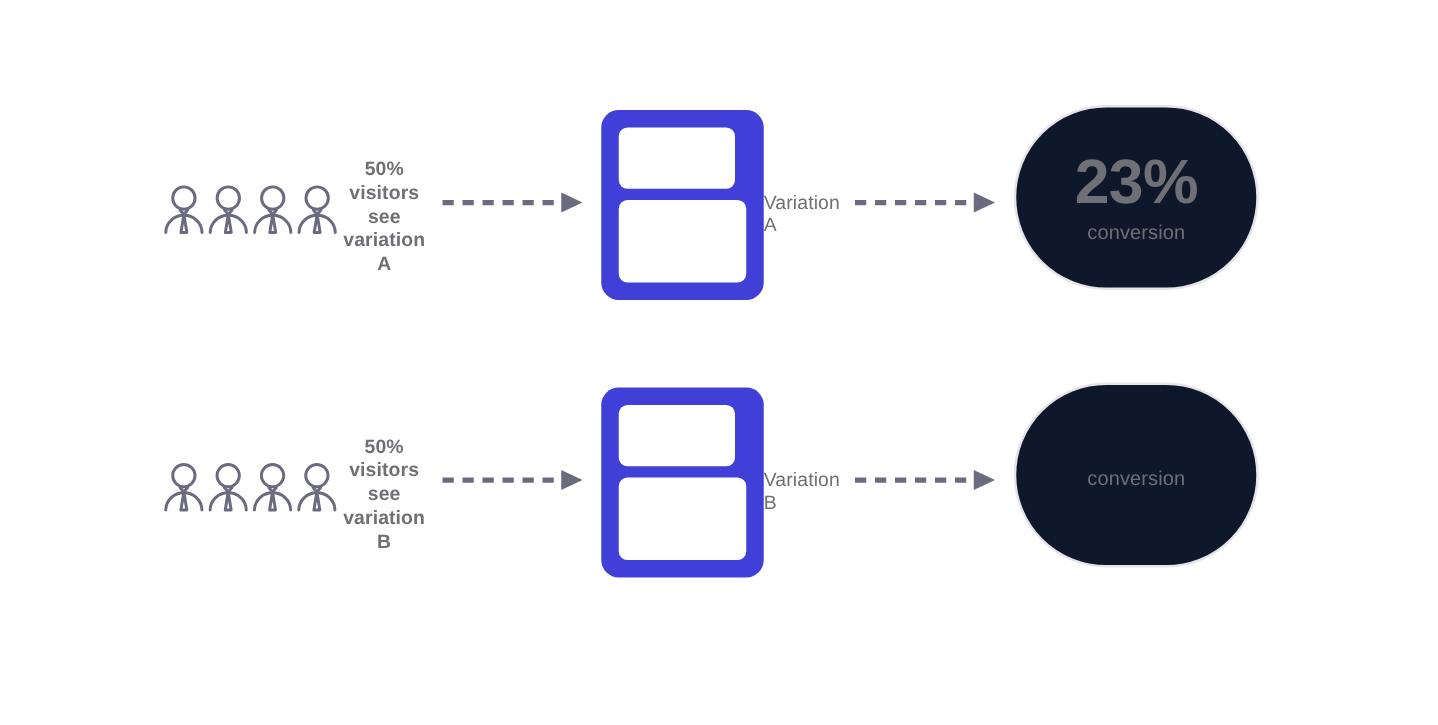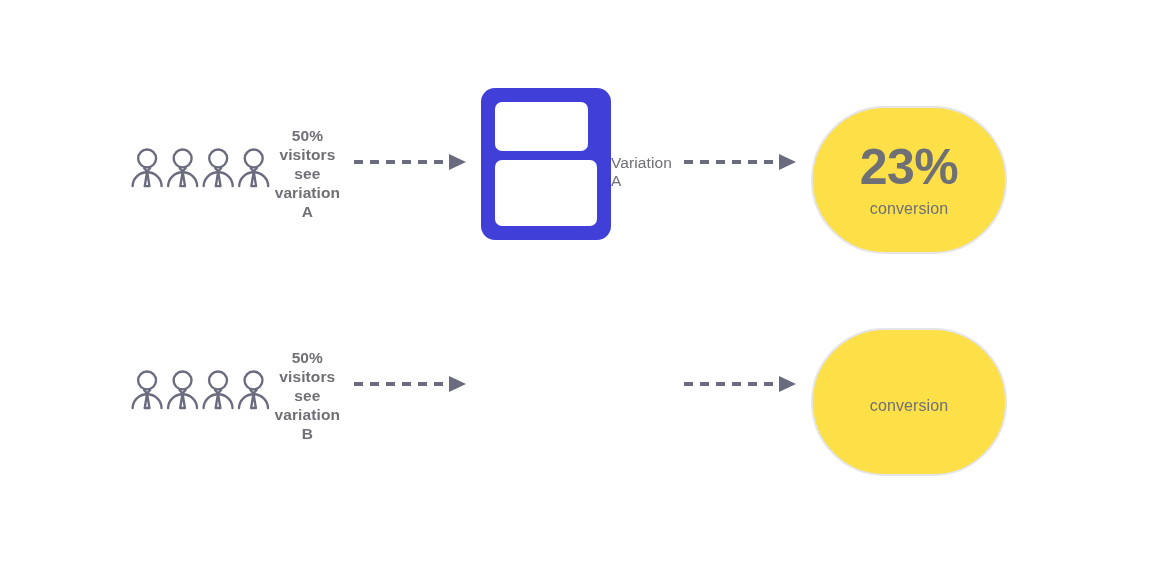--- a/index.html
+++ b/index.html
@@ -111,27 +111,27 @@
     margin-top: 16px;
     font-size: 15.5px;
     color: #6f6f76;
     letter-spacing: 0.1px;
   }
 
   
   .badge {
     position: absolute;
     left: 811px;
-    top: 26px;
+    top: 4px;
     width: 196px;
     height: 148px;
     border: 2px solid #e5e5e9;
     border-radius: 74px / 74px;
     box-sizing: border-box;
-    background: #fde047;
+    background: #0f172a;
     display: flex;
     flex-direction: column;
     align-items: center;
     justify-content: center;
   }
   .badge-value {
     font-size: 50px;
     font-weight: bold;
     color: #6f6f76;
     line-height: 1;
@@ -232,20 +232,30 @@
       </svg>
       <div class="audience-caption">50% visitors
 see variation B</div>
     </div>
 
     <svg class="arrow arrow-1" width="118" height="20" viewBox="0 0 118 20" fill="none">
       <line x1="2" y1="10" x2="96" y2="10" stroke="#6B6B80" stroke-width="4.2" stroke-dasharray="9 7" stroke-linecap="butt"></line>
       <path d="M97 2 L114 10 L97 18 Z" fill="#6B6B80"></path>
     </svg>
 
+    <div class="variation">
+      <div class="card">
+        <div class="card-top">
+          <div class="block block-white block-left"></div>
+          <div class="block block-accent" style="background:#0D9263"></div>
+        </div>
+        <div class="card-bottom"></div>
+      </div>
+      <div class="variation-label">Variation B</div>
+    </div>
 
     <svg class="arrow arrow-2" width="118" height="20" viewBox="0 0 118 20" fill="none">
       <line x1="2" y1="10" x2="96" y2="10" stroke="#6B6B80" stroke-width="4.2" stroke-dasharray="9 7" stroke-linecap="butt"></line>
       <path d="M97 2 L114 10 L97 18 Z" fill="#6B6B80"></path>
     </svg>
 
     <div class="badge">
       <div class="badge-caption">conversion</div>
     </div>
   </div>

